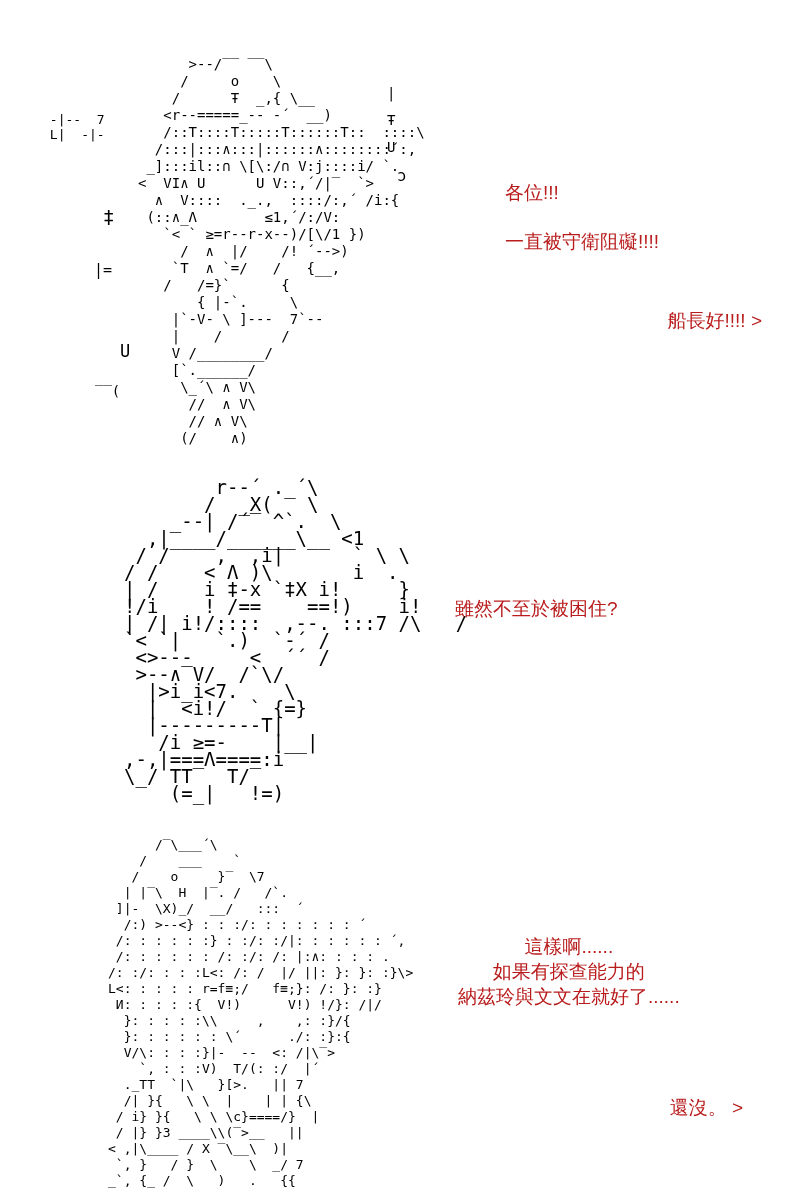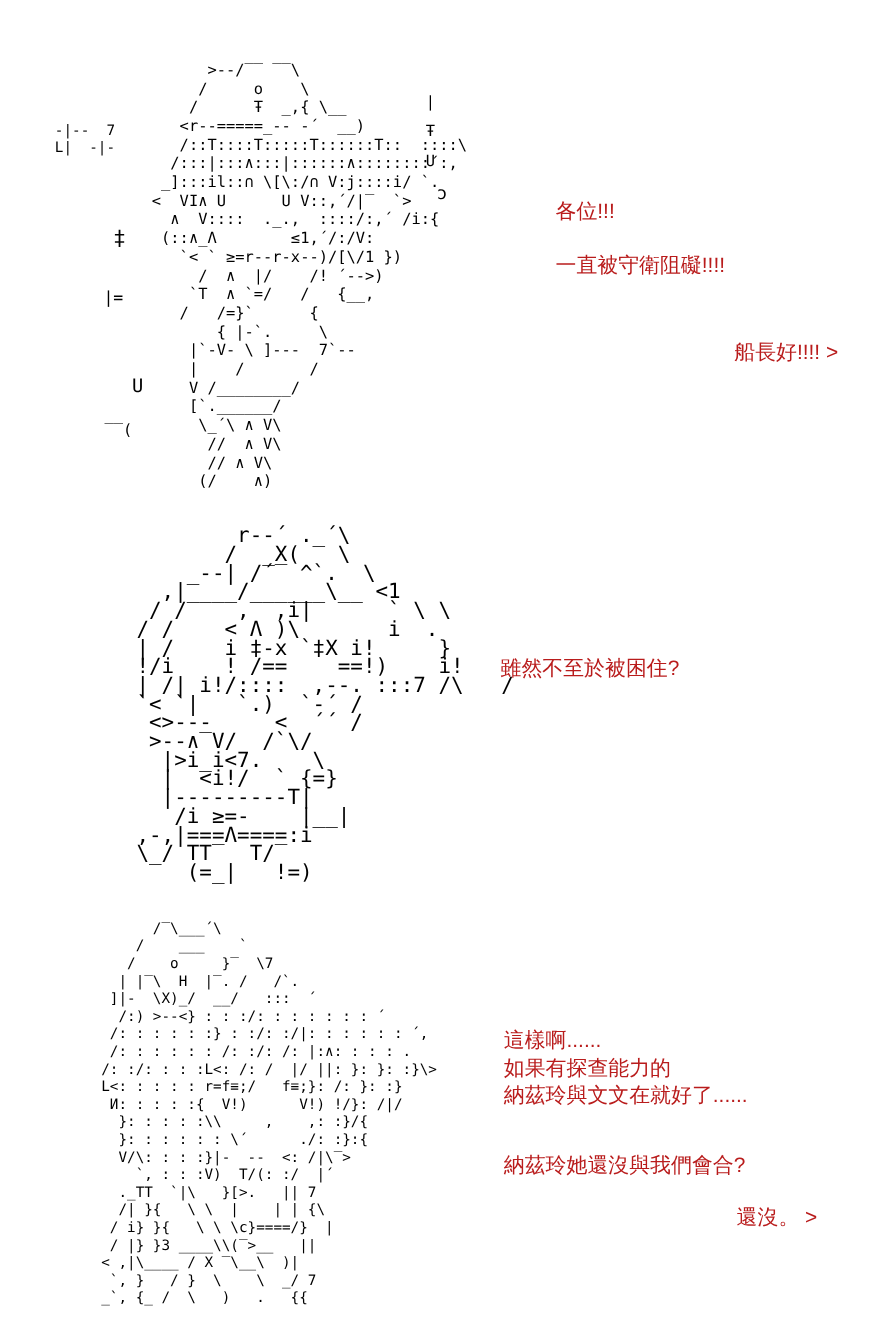--- a/index.html
+++ b/index.html
@@ -10,21 +10,21 @@
   .aa{
     position:absolute;
     margin:0;
     font-family:"DejaVu Sans Mono", monospace;
     color:#000000;
     white-space:pre;
     letter-spacing:0;
   }
   .aa1{left:138px;top:56px;font-size:14px;line-height:17px;}
   .aa2{left:124px;top:479px;font-size:19px;line-height:17px;}
-  .aa3{left:92px;top:837px;font-size:13px;line-height:16px;}
+  .aa3{left:108px;top:837px;font-size:13px;line-height:16px;}
 
   
   .dec{position:absolute;margin:0;font-family:"DejaVu Sans Mono",monospace;color:#000;white-space:pre;}
   .dec1{left:42px;top:112px;font-size:13px;line-height:15px;}
   .dec2{left:103px;top:206px;font-size:19px;}
   .dec3{left:94px;top:261px;font-size:15px;}
   .dec4{left:120px;top:341px;font-size:17px;}
   .dec5{left:95px;top:383px;font-size:14px;}
   .dec6{left:387px;top:80px;font-size:14px;line-height:27px;}
   .dec7{left:397px;top:166px;font-size:16px;}
@@ -36,21 +36,21 @@
     font-size:19px;
     color:#b91c1c;
     white-space:pre-line;
     line-height:25px;
   }
   .t1{left:505px;top:180px;}
   .t2{left:505px;top:229px;}
   .t3{right:38px;top:308px;}
   .t4{left:455px;top:596px;}
   .t5{left:527px;top:679px;}
-  .t6{left:458px;top:934px;}
+  .t6{left:458px;top:934px;text-align:center;}
   .t7{left:458px;top:1047px;}
   .t8{right:57px;top:1095px;}
 </style>
 </head>
 <body>
 
 <div class="canvas">
 
   <pre class="aa aa1">      &gt;--/‾‾ ‾‾\
      /     o    \
@@ -131,16 +131,15 @@
   /| }{   \ \  |    | | {\
  / i} }{   \ \ \c}====/}  |
  / |} }3 ____\\(‾&gt;__   ||
 &lt; ,|\____ / X ‾\__\  )|
  `, }   / }  \    \  _/ 7
 _`, {_ /  \   )   .   {{</pre>
 
   <div class="txt t6">這樣啊......
 如果有探查能力的
 納茲玲與文文在就好了......</div>
-  <div class="txt t7">納茲玲她還沒與我們會合?</div>
   <div class="txt t8">還沒。 &gt;</div>
 
 </div>
 
 </body></html>

